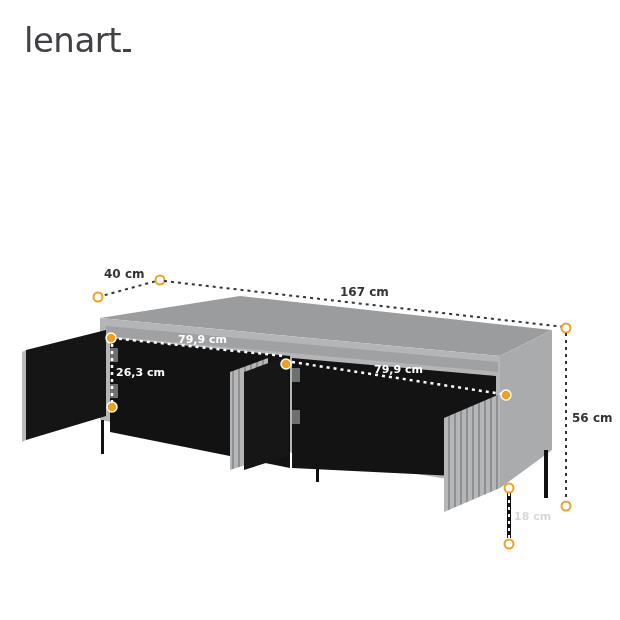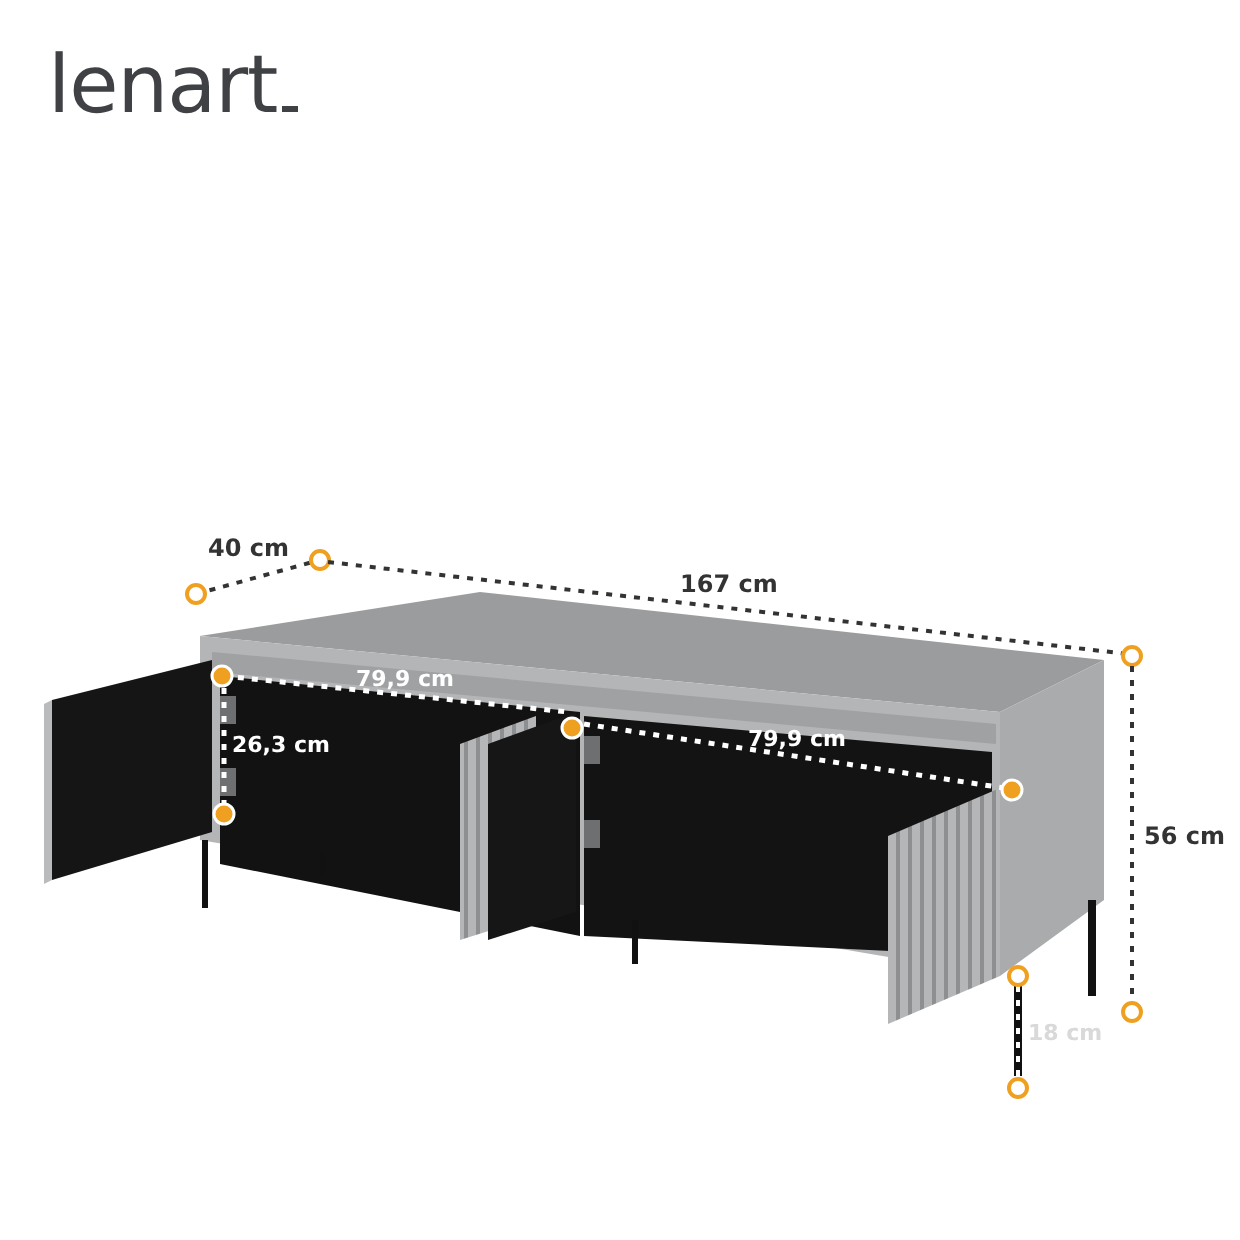--- a/index.html
+++ b/index.html
@@ -1,17 +1,17 @@
 <!DOCTYPE html>
 <html><head>
 <meta charset="utf-8">
 <style>
   html, body { margin: 0; padding: 0; background: #ffffff; }
   body { width: 620px; height: 620px; overflow: hidden; position: relative; font-family: "Liberation Sans", sans-serif; }
-  .logo { position: absolute; left: 24px; top: 20px; font-size: 40px; font-weight: 500; color: #3f4145; letter-spacing: -0.5px; font-family: "DejaVu Sans", sans-serif; }
+  .logo { position: absolute; left: 24px; top: 20px; font-size: 34px; font-weight: 500; color: #3f4145; letter-spacing: -0.5px; font-family: "DejaVu Sans", sans-serif; }
   .logo .dot { display: inline-block; width: 8px; height: 3px; background: #3f4145; margin-left: 2px; vertical-align: baseline; }
   svg.drawing { position: absolute; left: 0; top: 0; }
   .dim { font-family: "DejaVu Sans", sans-serif; font-size: 12px; font-weight: bold; fill: #333; }
   .dim-white { font-family: "DejaVu Sans", sans-serif; font-size: 11px; fill: #ffffff; font-weight: bold; }
   .dim-light { font-family: "DejaVu Sans", sans-serif; font-size: 11px; fill: #d9d9d9; font-weight: bold; }
 </style>
 </head>
 <body>
 
 <div class="logo"><span>lenart</span><span class="dot"></span></div>

